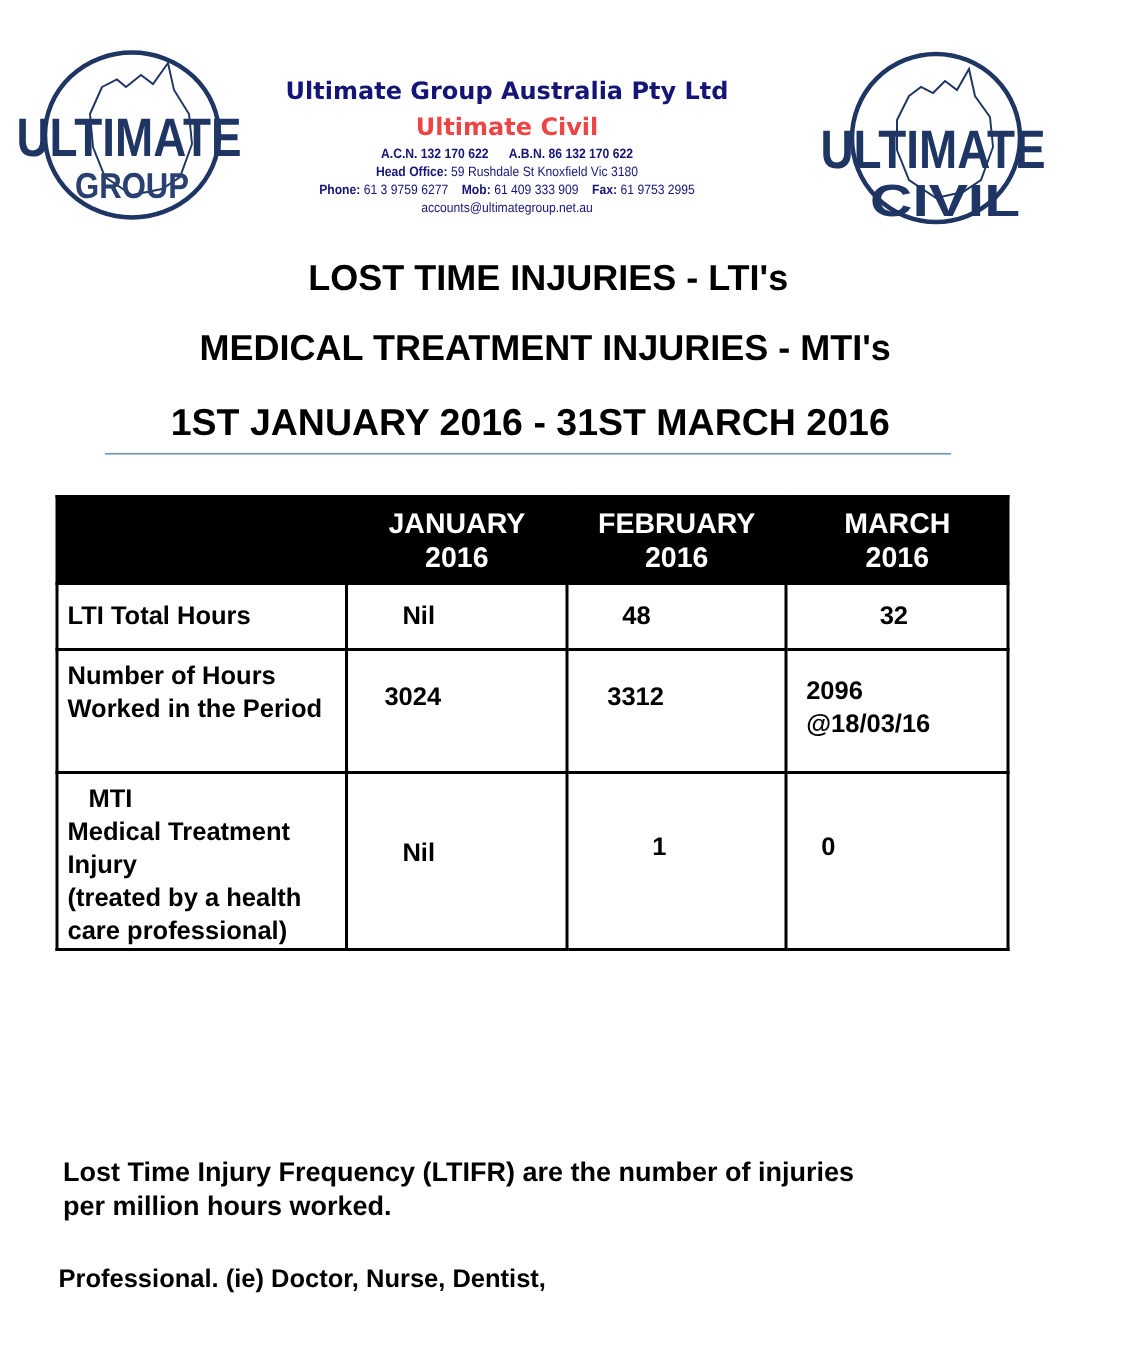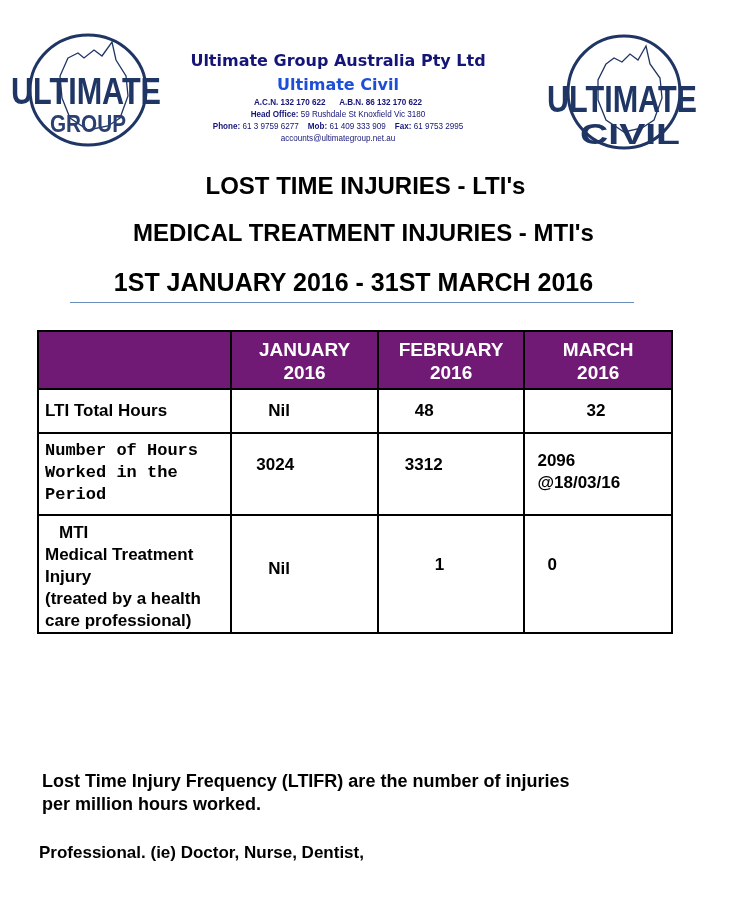--- a/index.html
+++ b/index.html
@@ -2,31 +2,31 @@
 <html><head>
 <meta charset="utf-8">
 <style>
   html, body { margin:0; padding:0; background:#ffffff; }
   body { width:747px; height:907px; position:relative; overflow:hidden; font-family:"Liberation Sans", sans-serif; color:#000; }
   .logo { position:absolute; }
   .logo-left { left:8px; top:18px; width:156px; height:140px; }
   .logo-right { left:546px; top:24px; width:156px; height:135px; }
   .company { position:absolute; left:178px; top:50px; width:320px; text-align:center; color:#1a1a7a; }
   .company .name { font-family:"DejaVu Sans", sans-serif; font-weight:bold; font-size:16px; line-height:22px; color:#151578; }
-  .company .sub { font-family:"DejaVu Sans", sans-serif; font-weight:bold; font-size:16px; line-height:22px; color:#1d4ed8; margin-top:2px; }
+  .company .sub { font-family:"DejaVu Sans", sans-serif; font-weight:bold; font-size:16px; line-height:22px; color:#ef4444; margin-top:2px; }
   .company .small { font-size:9px; line-height:12px; color:#151578; transform:scaleX(0.9); }
   .company .small b { font-weight:bold; }
   .title { position:absolute; left:0; width:747px; text-align:center; font-weight:bold; color:#000; }
   .t1 { top:172px; font-size:24px; left:-8px; }
   .t2 { top:219px; font-size:24px; left:-10px; }
   .t3 { top:268px; font-size:25px; left:-20px; }
   .title-rule { position:absolute; left:70px; top:302px; width:564px; height:1px; background:#6a8fb8; }
   table.data { position:absolute; left:37px; top:330px; border-collapse:collapse; width:636px; }
   table.data td, table.data th { border:2px solid #000; vertical-align:top; padding:0; }
-  table.data th { background:#701a75; color:#ffffff; font-weight:bold; font-size:19px; line-height:23px; text-align:center; height:58px; padding-top:6px; box-sizing:border-box; }
+  table.data th { background:#000000; color:#ffffff; font-weight:bold; font-size:19px; line-height:23px; text-align:center; height:58px; padding-top:6px; box-sizing:border-box; }
   .c0 { width:194px; } .c1 { width:147px; } .c2 { width:147px; } .c3 { width:148px; }
   .rowlabel { font-weight:bold; font-size:17px; line-height:22px; padding:6px 0 0 6px; }
   .val { font-weight:bold; font-size:17px; line-height:22px; }
   .small-label { font-weight:bold; font-size:14px; line-height:19px; }
   .foot1 { position:absolute; left:42px; top:770px; font-weight:bold; font-size:18px; line-height:23px; width:640px; }
   .foot2 { position:absolute; left:39px; top:842px; font-weight:bold; font-size:17px; line-height:21px; width:640px; }
 </style>
 </head>
 <body>
 
@@ -103,21 +103,21 @@
     <td>
           <div class="val" style="padding:10px 0 0 36px;">48</div>
         </td>
     <td>
           <div class="val" style="padding:10px 0 0 28px;margin-left:33px;">32</div>
         </td>
   </tr>
 
   <tr style="height:82px;">
     <td>
-          <div class="rowlabel" style="padding-right:8px;font-family:Liberation Mono, monospace;">Number of Hours Worked in the Period</div>
+          <div class="rowlabel" style="padding-right:8px;">Number of Hours Worked in the Period</div>
         </td>
     <td>
           <div class="val" style="padding:20px 0 0 24px;">3024</div>
         </td>
     <td>
           <div class="val" style="padding:20px 0 0 26px;">3312</div>
         </td>
     <td>
       <div class="val" style="padding:16px 0 0 12px;">2096</div>
       <div class="val" style="padding:0 0 0 12px;">@18/03/16</div>

